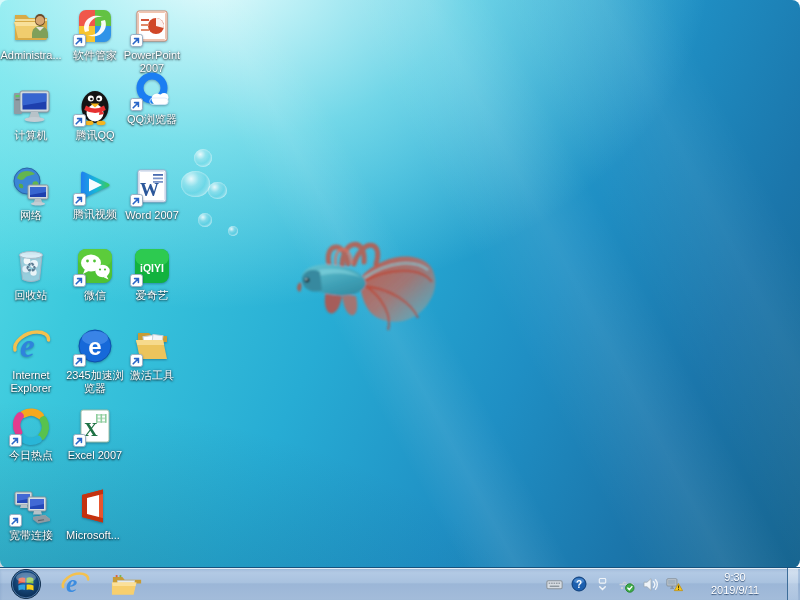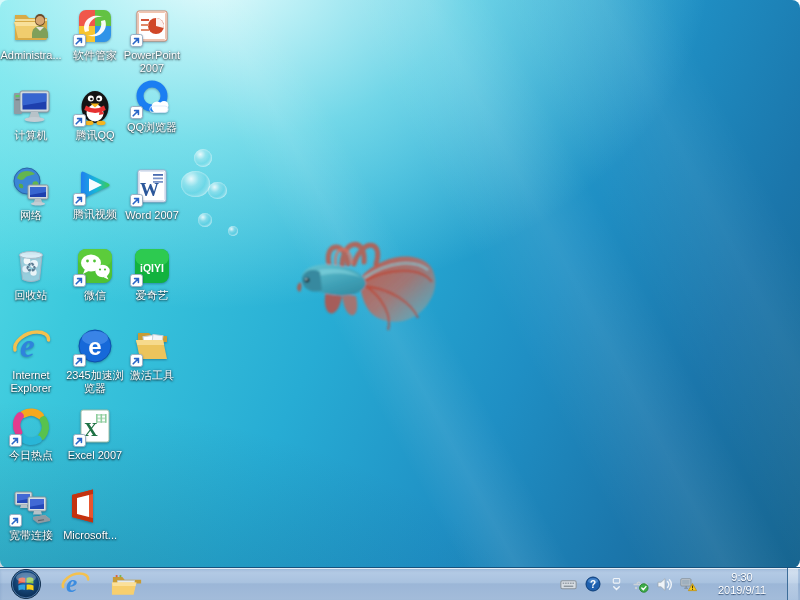--- a/index.html
+++ b/index.html
@@ -36,21 +36,21 @@
     border-top:1px solid #15527e;box-shadow:inset 0 1px 0 rgba(255,255,255,.75),inset 0 2px 3px rgba(60,110,160,.25);
     display:flex;align-items:center;}
   .start{width:32px;height:32px;margin-left:10px;border:none;background:transparent;padding:0;cursor:pointer;}
   .start svg{display:block;width:32px;height:32px;}
   .pinned{display:flex;align-items:center;gap:18px;margin-left:16px;}
   .tbtn{width:34px;height:30px;display:flex;align-items:center;justify-content:center;cursor:pointer;}
   .tray{margin-left:auto;display:flex;align-items:center;gap:7px;padding-right:2px;}
   .trayicon{width:17px;height:17px;display:flex;align-items:center;justify-content:center;cursor:pointer;}
   .trayicon svg{display:block;}
   .clock{width:64px;text-align:center;font-size:11px;line-height:13px;color:#fff;
-    text-shadow:0 1px 1px rgba(20,50,90,.8);cursor:default;margin:0 6px;}
+    text-shadow:0 1px 1px rgba(20,50,90,.8);cursor:default;margin:0 13px;}
   .showdesk{width:10px;height:32px;border-left:1px solid #3d6d99;
     background:linear-gradient(to bottom,rgba(255,255,255,.45),rgba(190,210,235,.35));cursor:pointer;}
 </style>
 </head>
 <body>
 
 <div class="desktop">
   <div class="glow"></div>
   <div class="rays"></div>
   <div class="vign"></div>
@@ -193,21 +193,21 @@
           </svg>
           <span class="badge">
             <svg viewBox="0 0 13 13">
  <rect x="0.5" y="0.5" width="12" height="12" rx="2.2" fill="#fff" stroke="#9ab0c4"></rect>
  <path d="M3.2 9.8 L8 5 M4.6 4.6 h3.8 v3.8" stroke="#2a66c8" stroke-width="1.6" fill="none" stroke-linecap="round"></path>
             </svg>
           </span>
         </div>
         <div class="dlabel">腾讯QQ</div>
       </div>
-      <div class="dicon" style="left: 118px; top: 78px;">
+      <div class="dicon" style="left: 118px; top: 70px;">
         <div class="glyph">
           <svg viewBox="0 0 40 40">
  <circle cx="20" cy="18" r="12" fill="none" stroke="#1b7ef2" stroke-width="7"></circle>
  <g fill="#fff">
               <circle cx="25" cy="29" r="5.5"></circle>
               <circle cx="32" cy="27.5" r="4.5"></circle>
               <rect x="21" y="28" width="15" height="6.5" rx="3.2"></rect>
             </g>
  <path d="M21 34.5 a3.2 3.2 0 0 1 0-6.5 h12 a3.2 3.2 0 0 1 0 6.5z" fill="none" stroke="#d9e8fa" stroke-width=".8"></path>
           </svg>
@@ -438,21 +438,21 @@
           </svg>
           <span class="badge">
             <svg viewBox="0 0 13 13">
  <rect x="0.5" y="0.5" width="12" height="12" rx="2.2" fill="#fff" stroke="#9ab0c4"></rect>
  <path d="M3.2 9.8 L8 5 M4.6 4.6 h3.8 v3.8" stroke="#2a66c8" stroke-width="1.6" fill="none" stroke-linecap="round"></path>
             </svg>
           </span>
         </div>
         <div class="dlabel">宽带连接</div>
       </div>
-      <div class="dicon" style="left: 49px; top: 486px; text-align: right;">
+      <div class="dicon" style="left: 59px; top: 486px;">
         <div class="glyph">
           <svg viewBox="0 0 40 40">
  <path d="M9 9 L30 3.5 L30 36.5 L9 31 Z" fill="#dc3e17"></path>
  <path d="M9 9 L30 3.5 L30 8 L14 12 L14 28 L30 32 L30 36.5 L9 31 Z" fill="#c4320f"></path>
  <path d="M14 12 L26 9 L26 31 L14 28 Z" fill="#fff"></path>
  <path d="M26 9 L30 8 L30 32 L26 31 Z" fill="#e8552e"></path>
           </svg>
         </div>
         <div class="dlabel">Microsoft...</div>
       </div>

